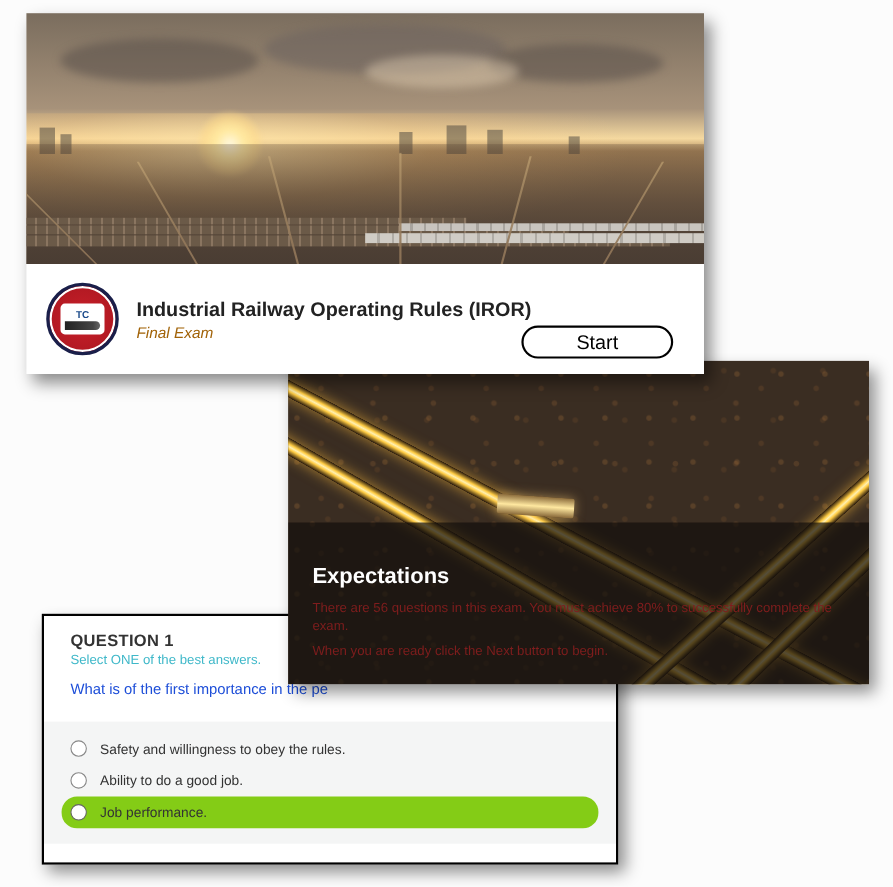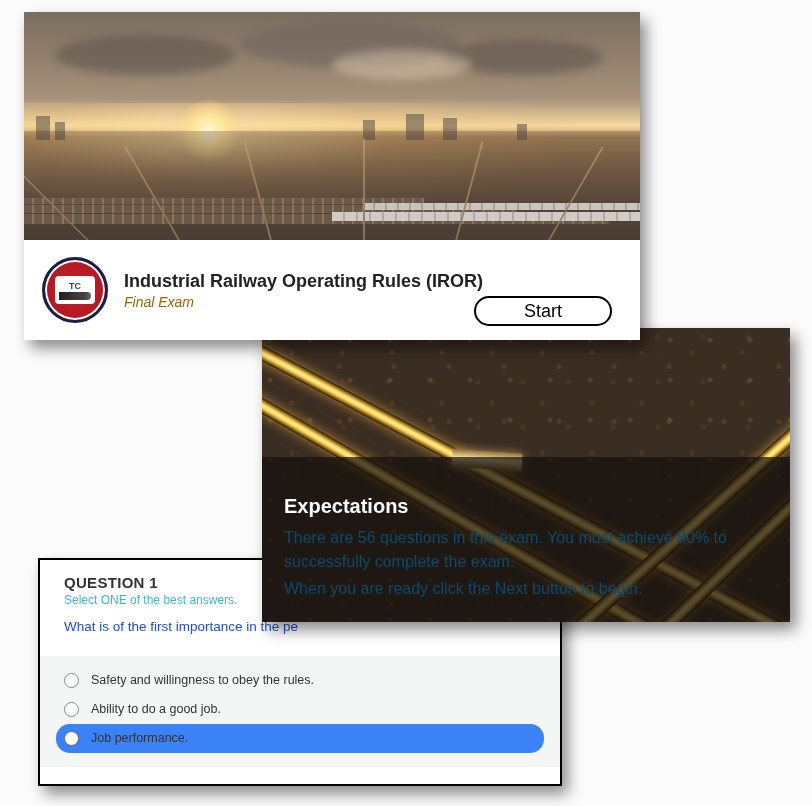--- a/index.html
+++ b/index.html
@@ -164,21 +164,21 @@
     transform: rotate(4deg);
     box-shadow: 0 0 10px rgba(255,210,120,0.5);
   }
   .overlay {
     position:absolute; left:0; right:0; bottom:0;
     background: rgba(20,15,12,0.72);
     padding: 14px 22px 18px;
     color: #fff;
   }
   .overlay h2 { font-size: 20px; font-weight: 700; margin-bottom: 8px; margin-top: 24px;}
-  .overlay p { font-size: 16px; color: #0c4a6e; line-height: 1.45; margin-bottom: 4px;}
+  .overlay p { font-size: 12px; color: #7f1d1d; line-height: 1.45; margin-bottom: 4px;}
 
   
   .slide3 {
     position: absolute;
     left: 38px;
     top: 558px;
     width: 524px;
     height: 228px;
     background: #fff;
     border: 2px solid #000;
@@ -189,35 +189,35 @@
   .qhead { padding: 0 24px; }
   .qnum { font-size: 15px; font-weight: 700; letter-spacing: 0.3px; color:#333;}
   .qinstr { font-size: 12px; color: #3fb8c9; margin-top: 2px;}
   .qprompt { font-size: 13.5px; color:#1d4ed8; margin-top: 12px;}
   .answers {
     margin-top: 22px;
     background: #f4f5f5;
     padding: 10px 0 14px;
   }
   .ans {
-    display:flex; align-items:flex-start;
+    display:flex; align-items:center;
     padding: 7px 24px;
     font-size: 12.5px; color:#333;
     cursor: pointer;
   }
   .radio {
     width: 15px; height: 15px;
     border: 1.5px solid #888;
     border-radius: 50%;
     margin-right: 12px;
     flex-shrink: 0;
     background: #fff;
   }
   .ans.selected {
-    background: #3b82f6;
+    background: #84cc16;
     border-radius: 14px;
     margin: 0 16px;
     padding: 7px 8px;
   }
   .ans.selected .radio { border-color:#666; }
 </style>
 </head>
 <body>
 
 <div class="slide3">

